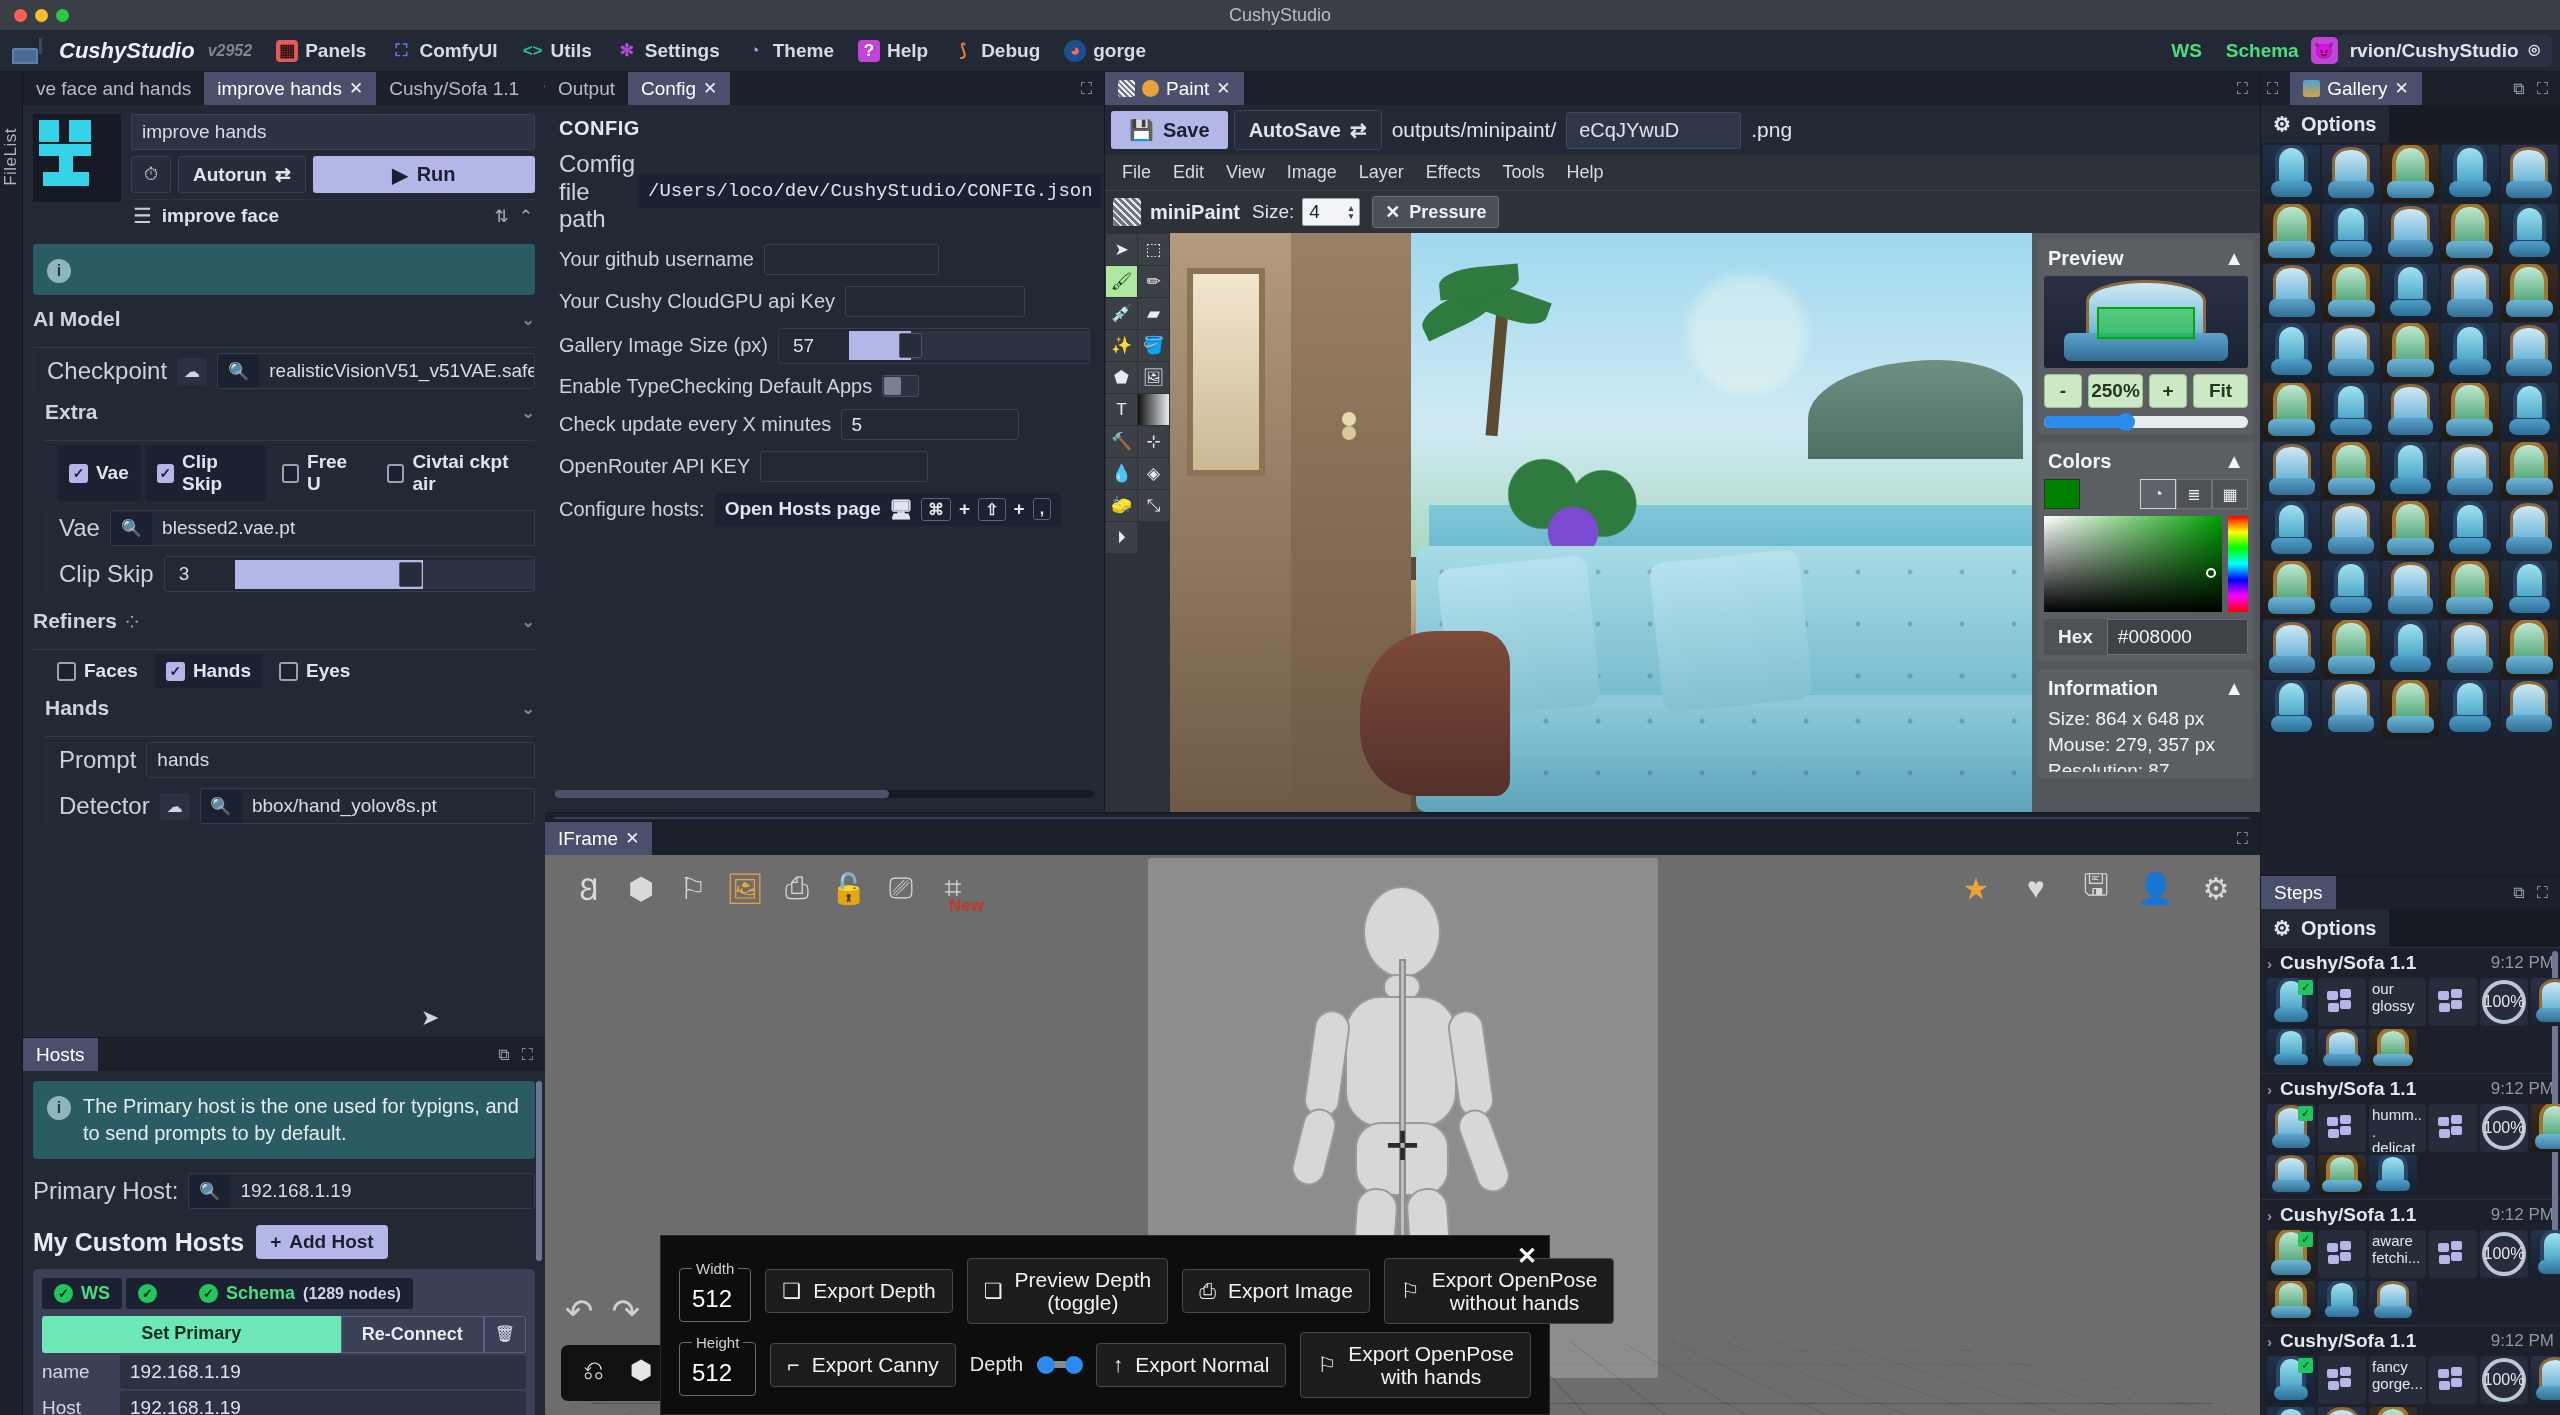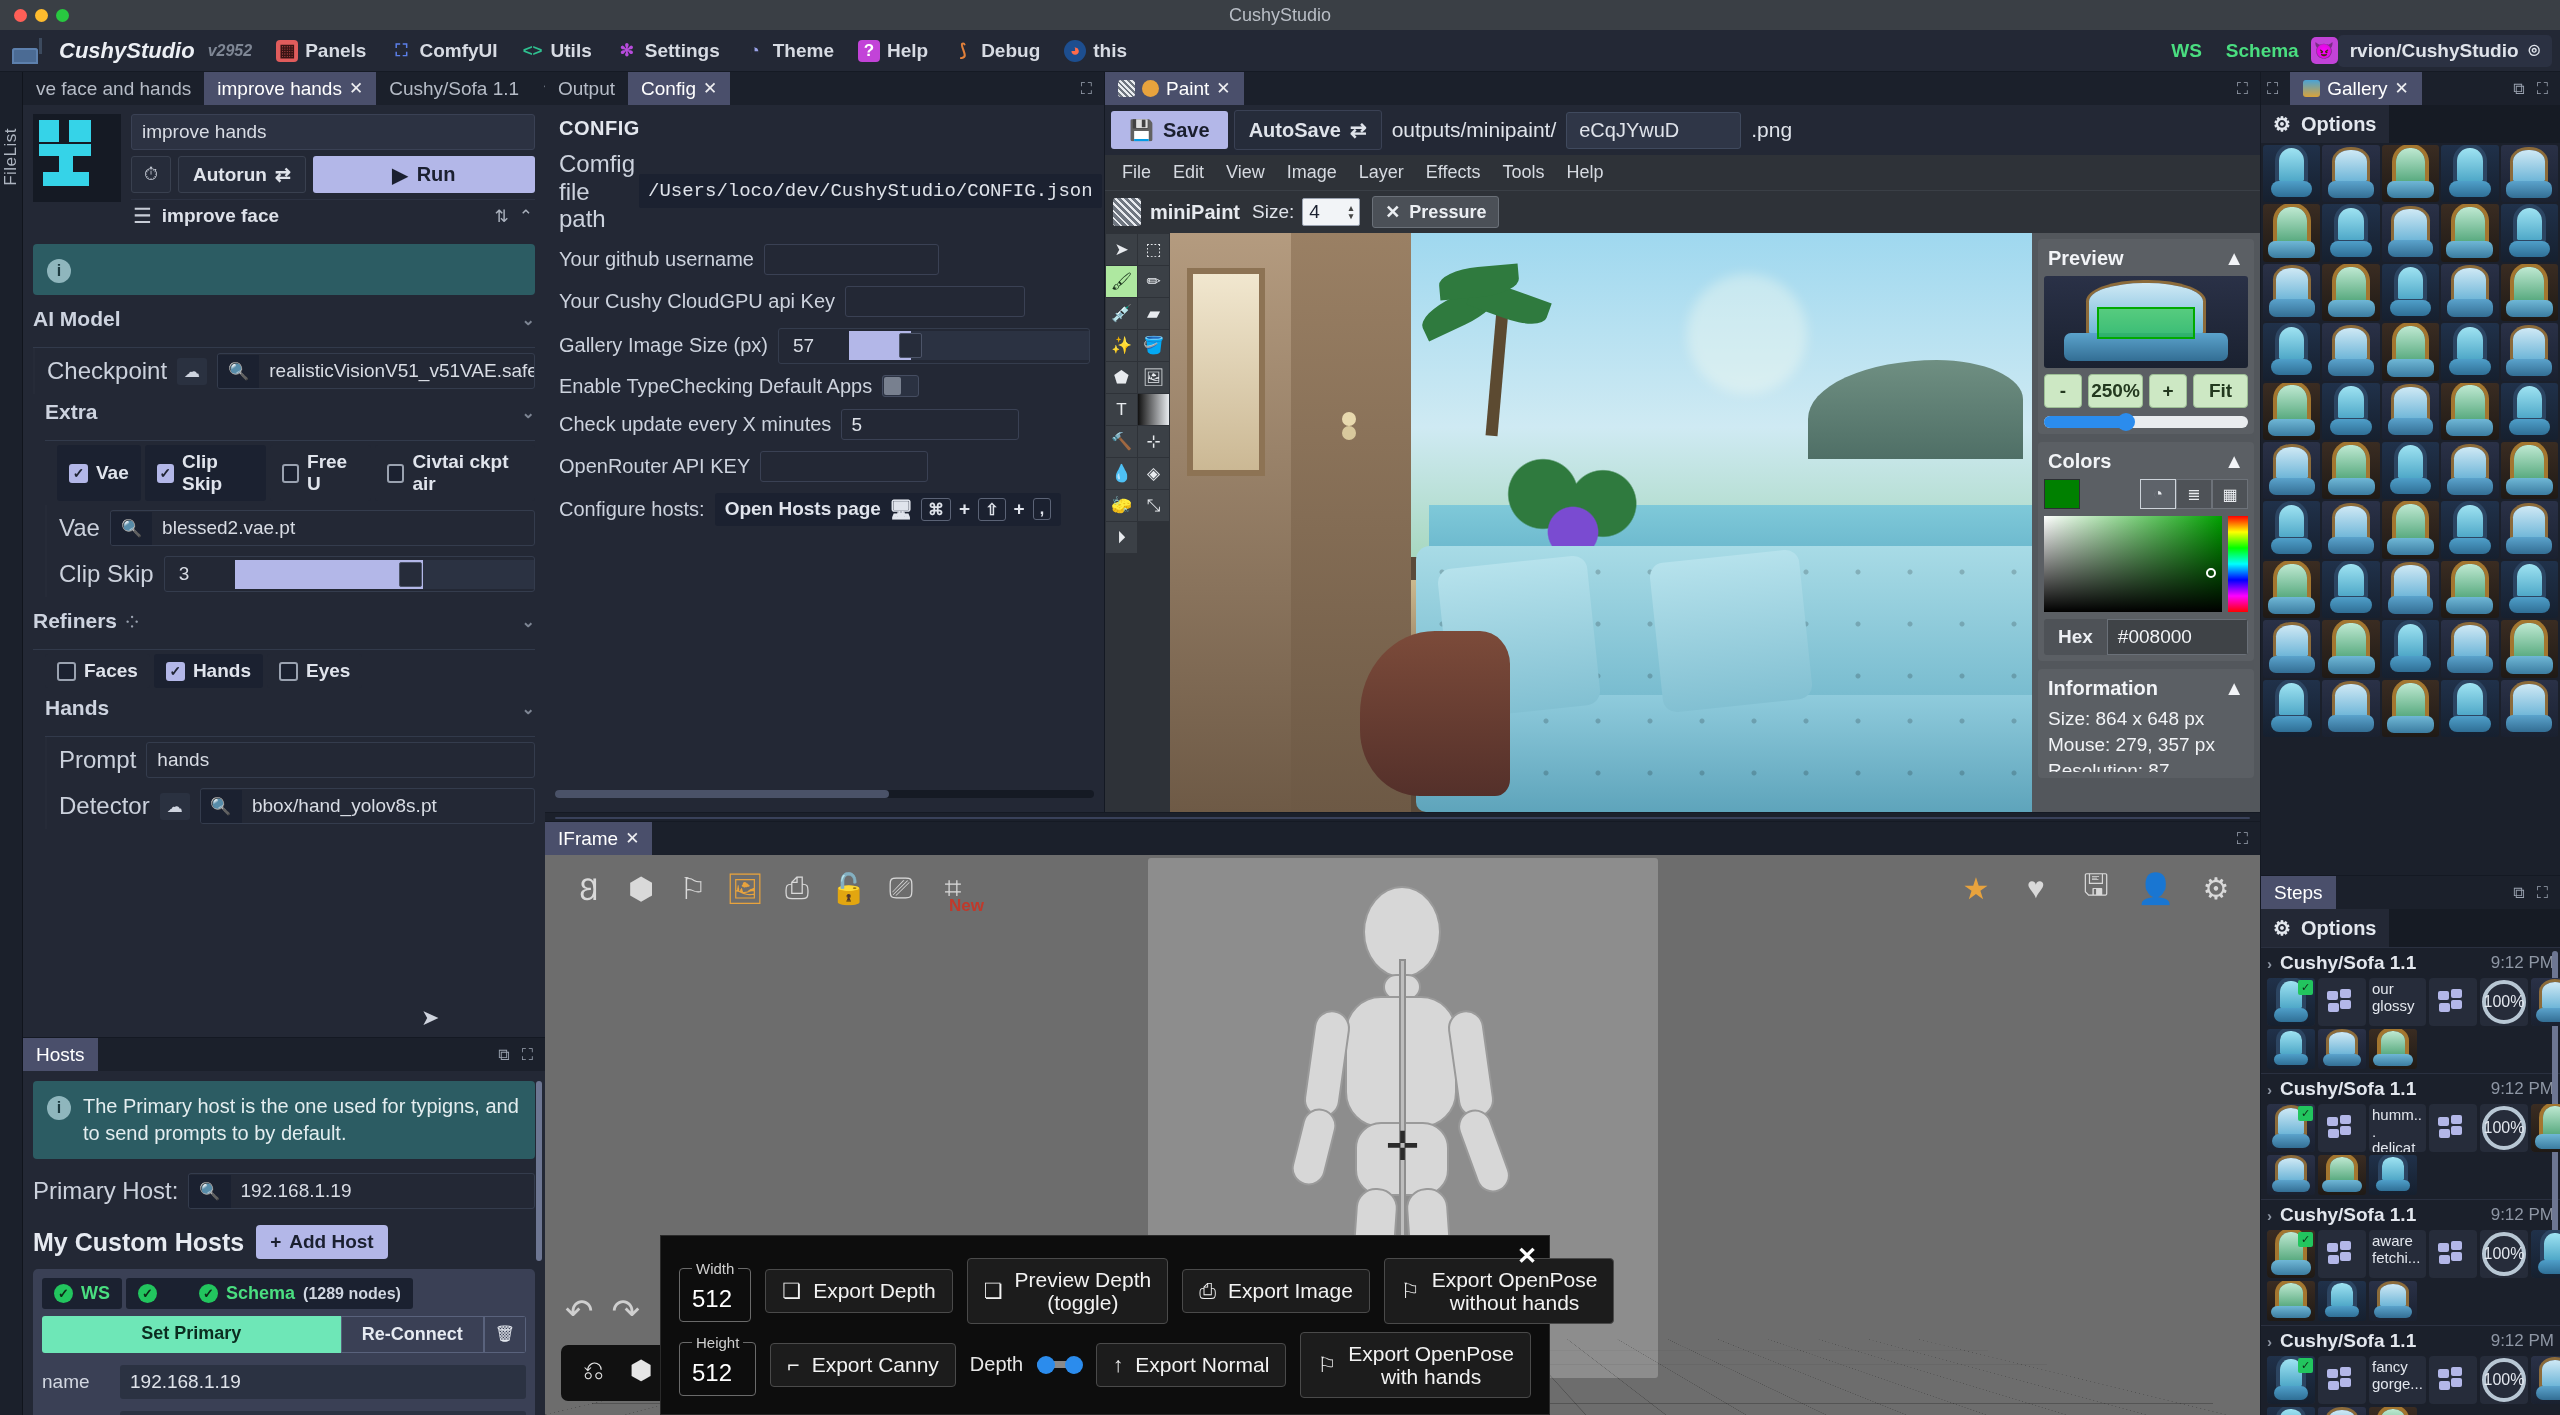--- a/index.html
+++ b/index.html
@@ -100,21 +100,21 @@
   .addbtn{background:#b3b7e8;color:#1b2030;font-weight:bold;font-size:19px;border-radius:4px;padding:6px 14px;display:flex;align-items:center;gap:8px}
   .hostcard{margin-top:10px;background:#3a4055;border-radius:5px;padding:9px}
   .statusrow{display:flex;gap:4px}
   .stat{background:#1b2130;border-radius:3px;padding:5px 12px;display:flex;align-items:center;gap:8px;font-weight:bold;font-size:18px;color:#4ade80}
   .chk{width:19px;height:19px;border-radius:50%;background:#22c55e;color:#0d2b16;font-size:13px;display:flex;align-items:center;justify-content:center}
   .nodes{color:#cfd5e0;font-size:16px}
   .btnrow2{display:flex;margin-top:7px;border-radius:3px;overflow:hidden}
   .bprim{background:#6ee7b7;color:#0b2d20;font-weight:bold;font-size:18px;padding:7px 0;flex:1;text-align:center}
   .brec{background:#3a4055;border:1px solid #59627c;color:#e6eaf1;font-weight:bold;font-size:18px;padding:7px 20px}
   .bdel{background:#3a4055;border:1px solid #59627c;color:#e6eaf1;font-size:16px;padding:7px 10px}
-  .kv{display:flex;align-items:center;gap:10px;margin-top:12px}
+  .kv{display:flex;align-items:center;gap:10px;margin-top:2px}
   .kv .k{width:68px;font-size:19px;color:#d3d8e2}
   .kv .v{flex:1;background:#2b3242;border-radius:3px;padding:6px 10px;font-size:19px;color:#dfe3ea}
   .vscroll{position:absolute;right:3px;top:10px;width:6px;height:180px;background:#6d7692;border-radius:3px}
 
   
   .cfgPane{background:#232835;padding:12px 14px;overflow:hidden;position:relative;flex:1}
   .cfgPane h2{font-size:20px;font-weight:bold;letter-spacing:.5px;color:#e3e7ee;margin-bottom:10px}
   .cfgrow{display:flex;align-items:center;gap:10px;margin-bottom:11px}
   .cfgrow .lab{font-size:20px;color:#ccd2dd}
   .cfglab-multi{width:70px;font-size:24px;line-height:1.15;color:#ccd2dd}
@@ -332,21 +332,21 @@
       <div class="mi">
         <span class="ic" style="background:#c243d8;color:#fff">?</span>
         <span>Help</span>
       </div>
       <div class="mi">
         <span class="ic" style="color:#e2803a">⟆</span>
         <span>Debug</span>
       </div>
       <div class="mi">
         <span class="ic" style="background:#1d4e8f;border-radius:50%;color:#ff6b4a">◕</span>
-        <span>this</span>
+        <span>gorge</span>
       </div>
     </div>
     <div class="mb-right">
       <div class="pill greenish">
           <span>WS</span>
         </div>
       <div class="pill greenish">
           <span>Schema</span>
         </div>
       <div class="devilbox">😈</div>

